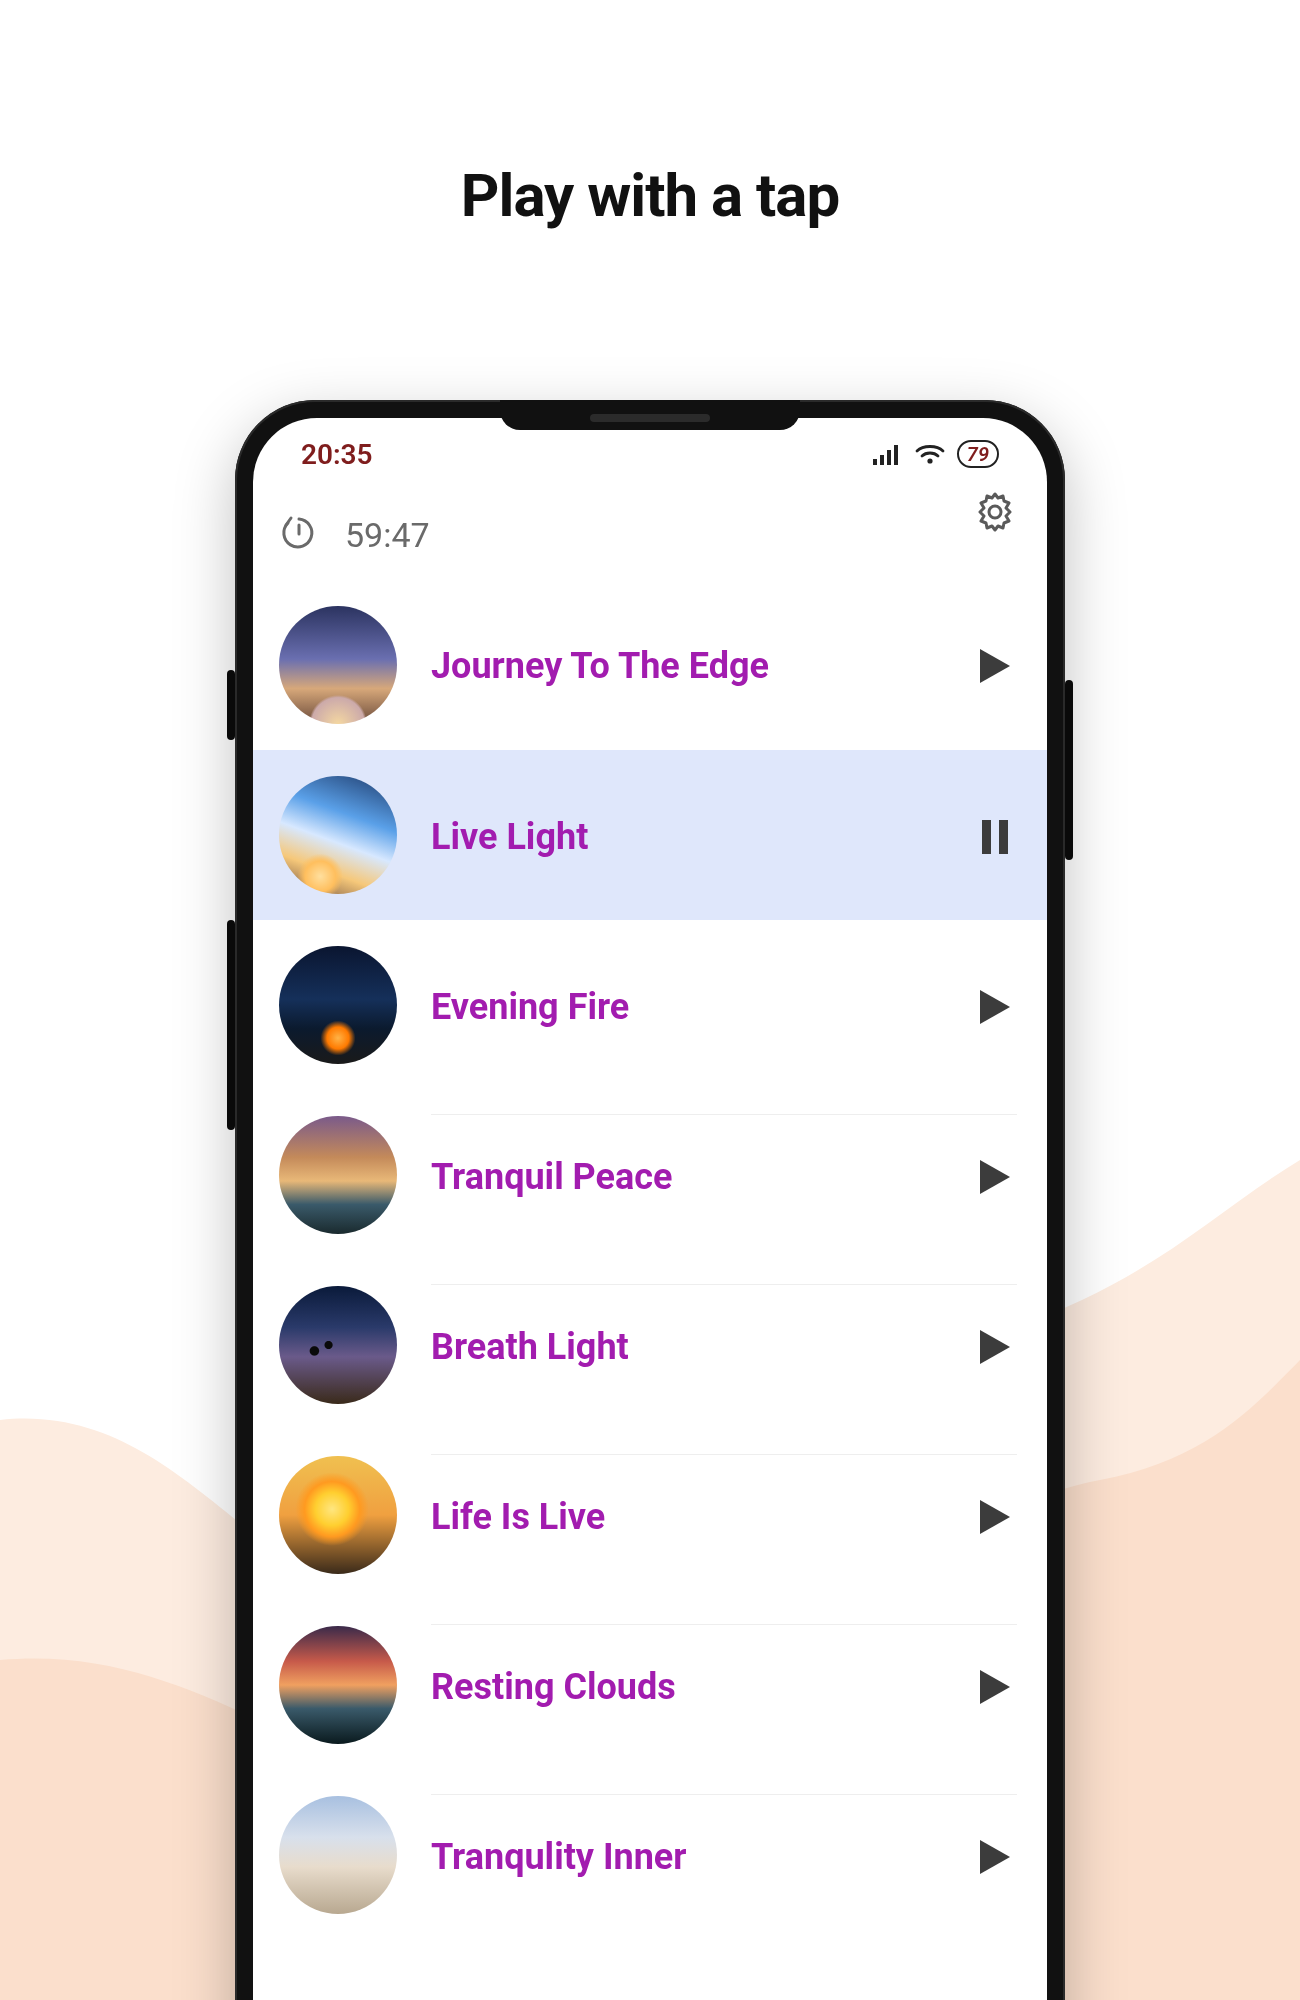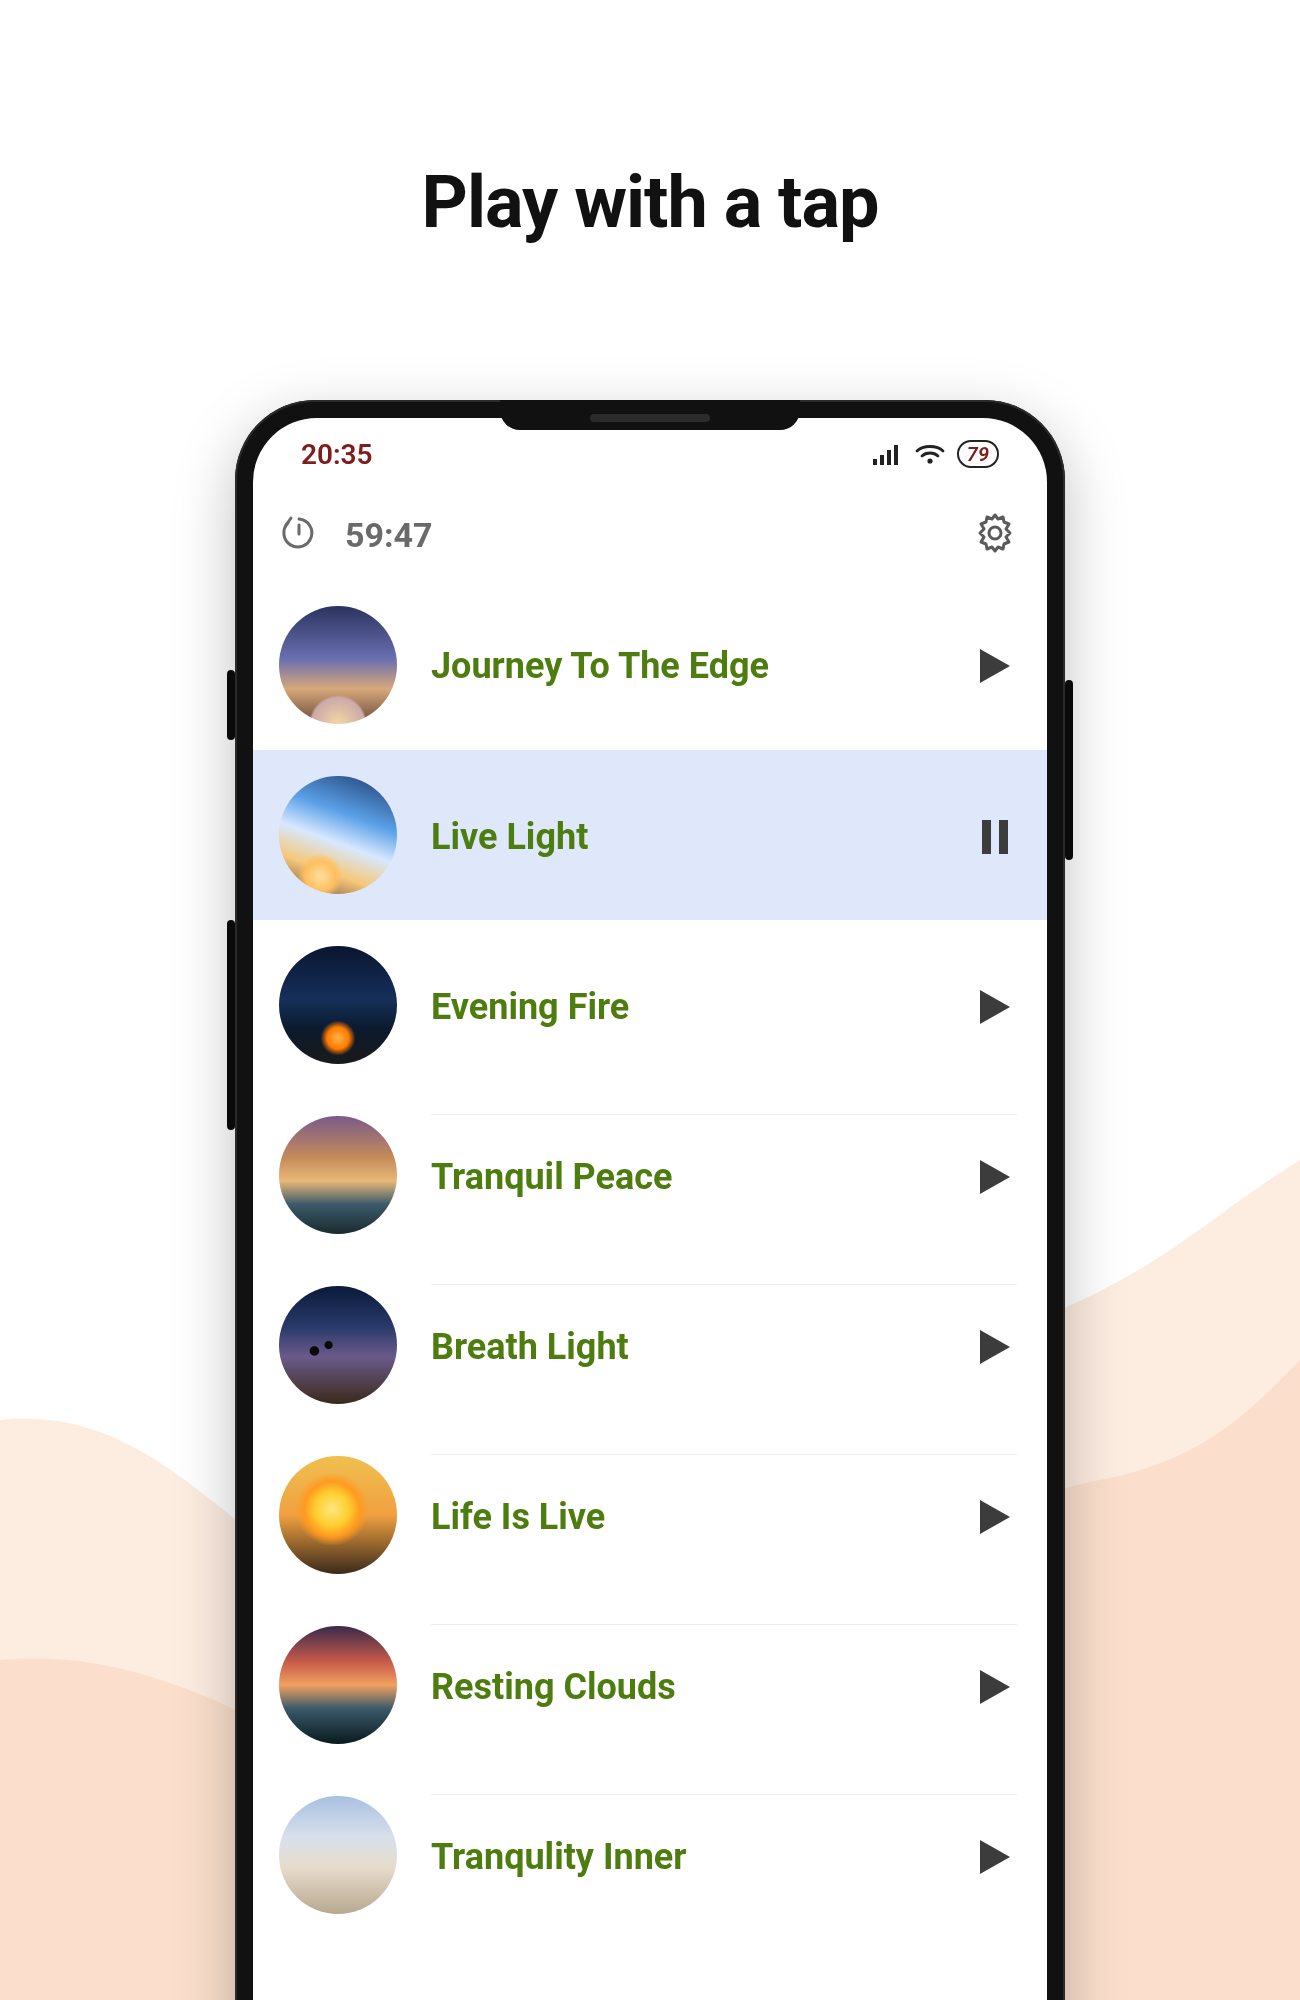--- a/index.html
+++ b/index.html
@@ -19,21 +19,21 @@
     bottom: 0; right: 0;
     width: 1300px; height: 900px;
     pointer-events: none;
   }
 
   .headline {
     position: absolute;
     top: 160px;
     left: 0; right: 0;
     text-align: center;
-    font-size: 72px;
+    font-size: 60px;
     font-weight: 700;
     color: #111;
     letter-spacing: -1px;
   }
 
   
   .phone {
     position: absolute;
     top: 400px;
     left: 50%;
@@ -102,23 +102,21 @@
   .battery-pill {
     border: 2.5px solid #222; border-radius: 14px;
     padding: 0px 8px; font-size: 20px; line-height: 24px;
     display:flex; align-items:center; font-weight:600;font-style:italic;
   }
 
   
   .app-header {
     height: 90px;
     display: flex;
-    align-items: center;
     padding: 0 30px 0 26px;
-    font-weight: bold;
   }
   .timer-wrap { display:flex; align-items:center; gap:26px; color:#6a6a6a; }
   .timer-text { font-size: 34px; color:#6a6a6a; }
   .spacer { flex: 1; }
 
   
   .track-list { }
   .track-row {
     display: flex;
     align-items: center;
@@ -141,21 +139,21 @@
     flex: 1;
     display: flex;
     align-items: center;
     justify-content: space-between;
     min-height: 122px;
     padding-top: 2px;
   }
   .track-title {
     font-size: 36px;
     font-weight: 700;
-    color: #4d7c0f;
+    color: #a21caf;
   }
   .play-btn, .pause-btn {
     width: 44px; height: 44px;
     display:flex; align-items:center; justify-content:center;
     color: #3c3c3c;
   }
 
   
   .g1{background: radial-gradient(circle at 50% 100%, #f4d7a1 0%, #caa 20%, transparent 22%), linear-gradient(180deg,#2b3360 0%, #6a6fb0 45%, #d7a87a 70%, #6a4a3a 100%);}
   .g2{background: radial-gradient(circle at 35% 85%, #ffdf9e 0%, #ffbf5e 12%, transparent 18%), linear-gradient(200deg,#1e3a6a 0%, #5aa0e8 35%, #d7e8ff 55%, #f6c87a 75%, #6a4a3a 100%);}

